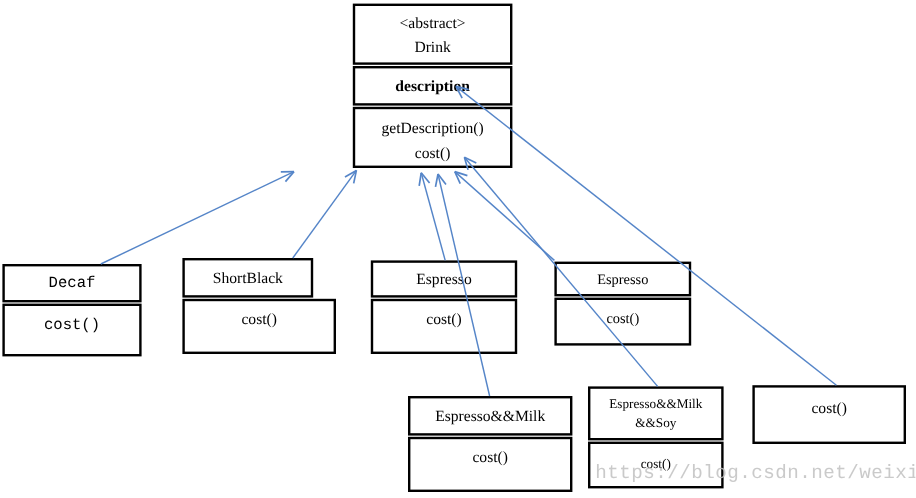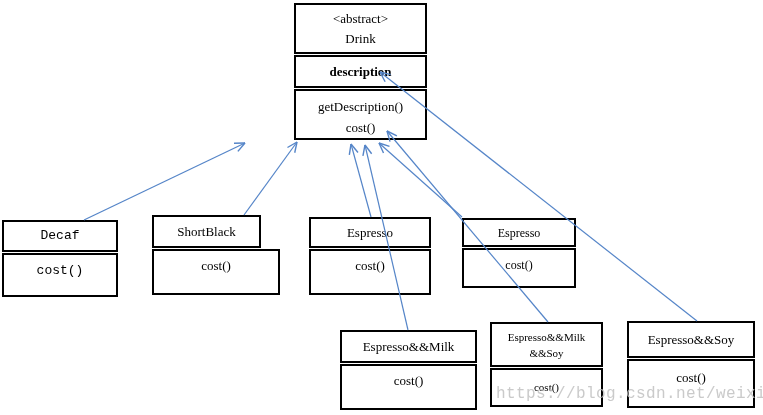--- a/index.html
+++ b/index.html
@@ -143,23 +143,20 @@
     <div class="sec fs11" style="height:45px; width:113px;">
       <div>Espresso&amp;&amp;Milk</div>
       <div>&amp;&amp;Soy</div>
     </div>
     <div class="sec body pt9 fs11" style="height:39px; width:113px;">
       <div>cost()</div>
     </div>
   </div>
 
   <div class="uml-class" style="left:627px; top:321px; width:128px;">
-    <div class="sec" style="height:37px; width:128px;">
-      <div>Espresso&amp;&amp;Soy</div>
-    </div>
     <div class="sec body pt9" style="height:49px; width:128px;">
       <div>cost()</div>
     </div>
   </div>
 
   <div id="watermark">https://blog.csdn.net/weixin_45468845</div>
 
 </div>
 
 </body></html>

